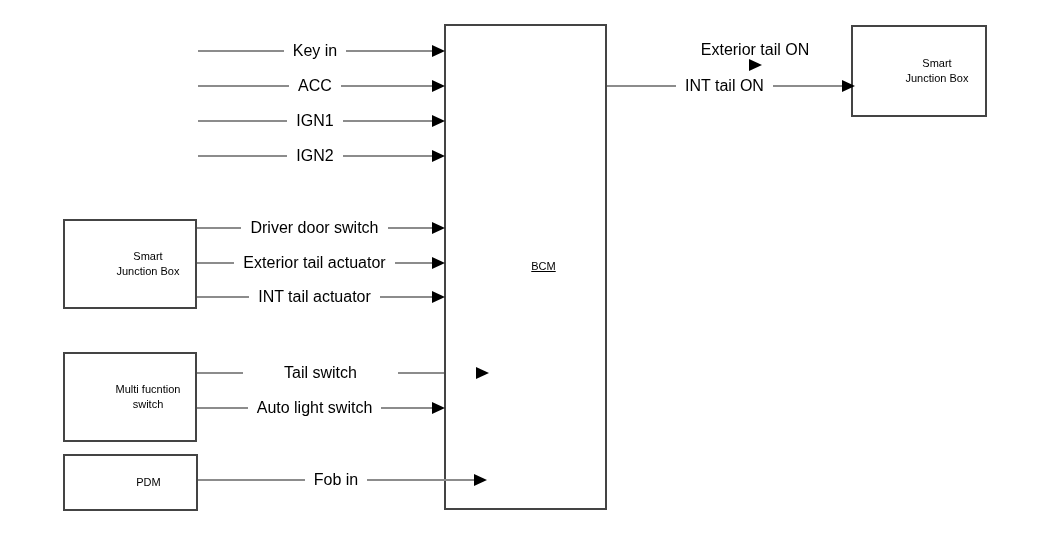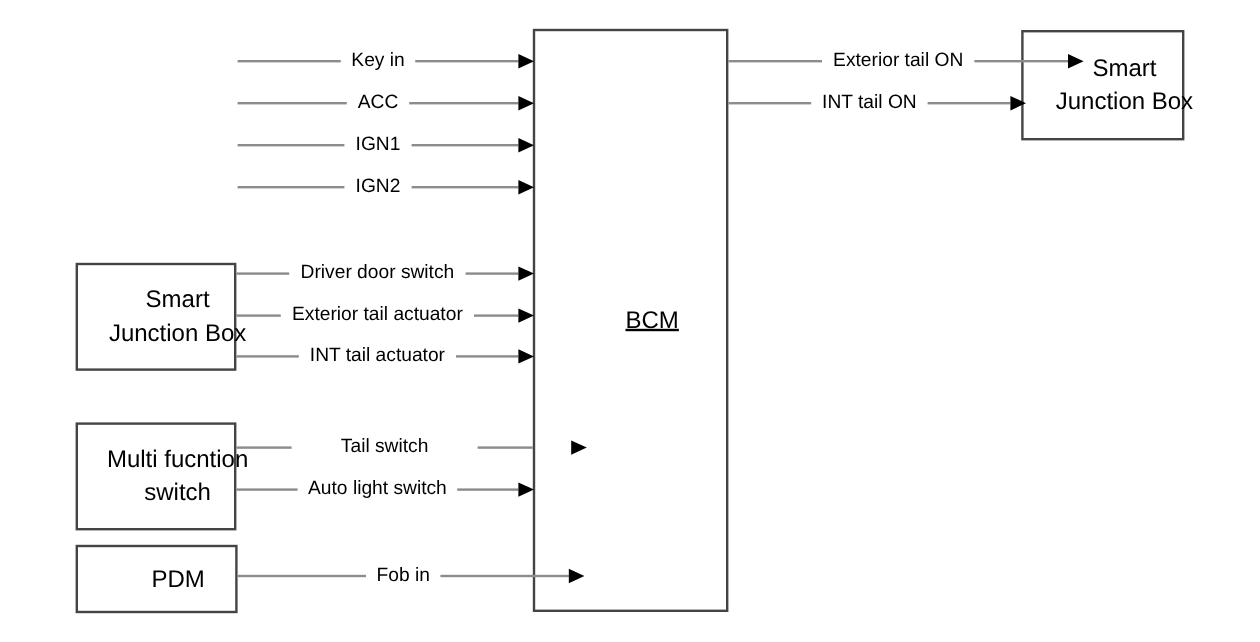--- a/index.html
+++ b/index.html
@@ -18,21 +18,21 @@
   .block {
     position: absolute;
     box-sizing: border-box;
     border: 2px solid var(--border, #444444);
     background: #ffffff;
     display: flex;
     flex-direction: column;
     align-items: center;
     justify-content: center;
     text-align: center;
-    font-size: 20px;
+    font-size: 11px;
     line-height: 1.4;
     white-space: nowrap;
     padding-left: 36px;
   }
   .signal-row {
     position: absolute;
     height: 20px;
     display: flex;
     align-items: center;
   }
@@ -145,21 +145,21 @@
     <span class="arrowhead"></span>
   </div>
 
   <div class="signal-row" style="top:470px; left:198px; width:289px;">
     <span class="wire"></span>
     <span class="wire-label">Fob in</span>
     <span class="wire"></span>
     <span class="arrowhead"></span>
   </div>
 
-  <div class="signal-row" style="top:41px; left:607px; width:296px;">
+  <div class="signal-row" style="top:41px; left:607px; width:296px;flex-direction:column;">
     <span class="wire"></span>
     <span class="wire-label">Exterior tail ON</span>
     <span class="wire"></span>
     <span class="arrowhead"></span>
   </div>
 
   <div class="signal-row" style="top:76px; left:607px; width:248px;">
     <span class="wire"></span>
     <span class="wire-label">INT tail ON</span>
     <span class="wire"></span>

